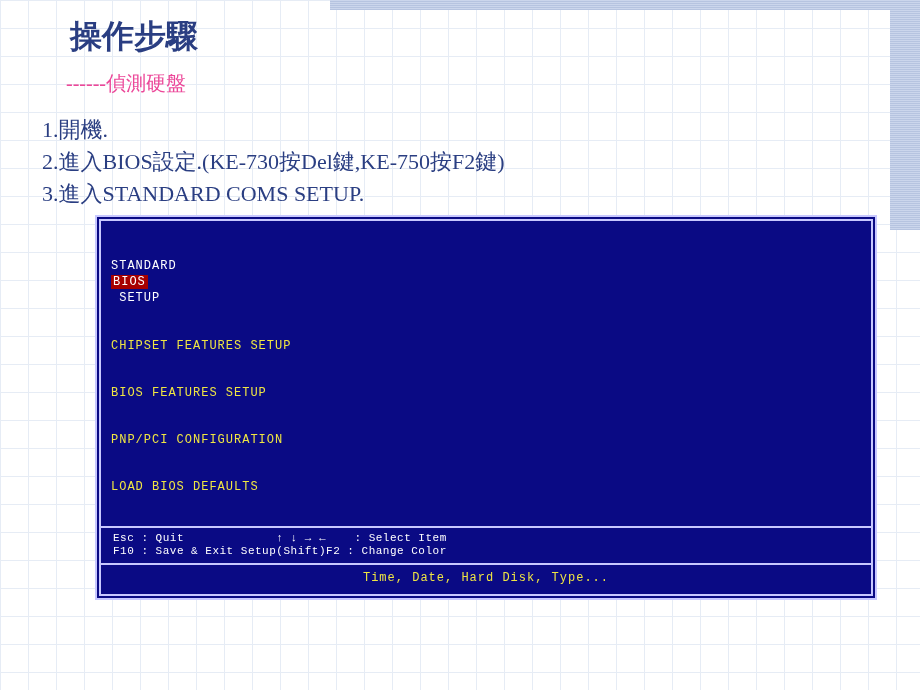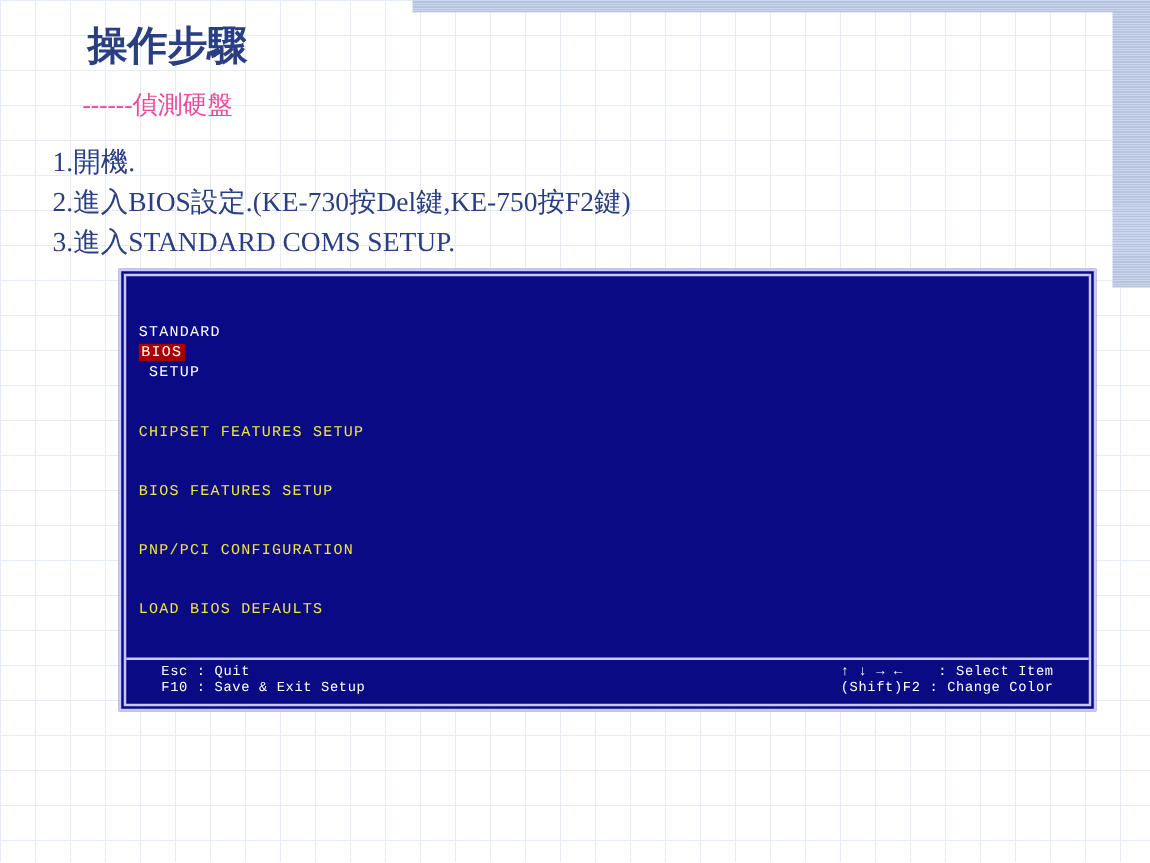--- a/index.html
+++ b/index.html
@@ -54,23 +54,23 @@
     line-height:1.25;
   }
   .bios-inner { padding:6px 10px 0 10px; }
   .menu-cols { display:flex; }
   .menu-col { flex:1; white-space:pre; }
   .menu-col span { display:block; letter-spacing:1px; padding:1px 0;}
   .sel { color:#fff; }
   .sel b { background:#a60000; color:#fff; font-weight:normal; padding:0 2px; }
   .help-row {
     border-top:2px solid #c8c8ff;
-    padding:4px 28px;
+    padding:4px 12px;
     color:#fff; white-space:pre; font-size:11px; letter-spacing:0.5px;
-    display:flex; justify-content:space-between;
+    display:flex; 
   }
   .hint-row {
     border-top:2px solid #c8c8ff;
     text-align:center; color:#f0e642; padding:6px 0 8px 0; letter-spacing:1px;
   }
 </style>
 </head>
 <body>
 
 <div class="grid-bg"></div>
@@ -96,15 +96,16 @@
           <span>LOAD BIOS DEFAULTS</span>
         </div>
       </div>
     </div>
     <div class="help-row">
       <span>Esc : Quit
 F10 : Save &amp; Exit Setup</span>
       <span>↑ ↓ → ←    : Select Item
 (Shift)F2 : Change Color</span>
     </div>
+    <div class="hint-row">Time, Date, Hard Disk, Type...</div>
   </div>
 
 </div>
 
 </body></html>

